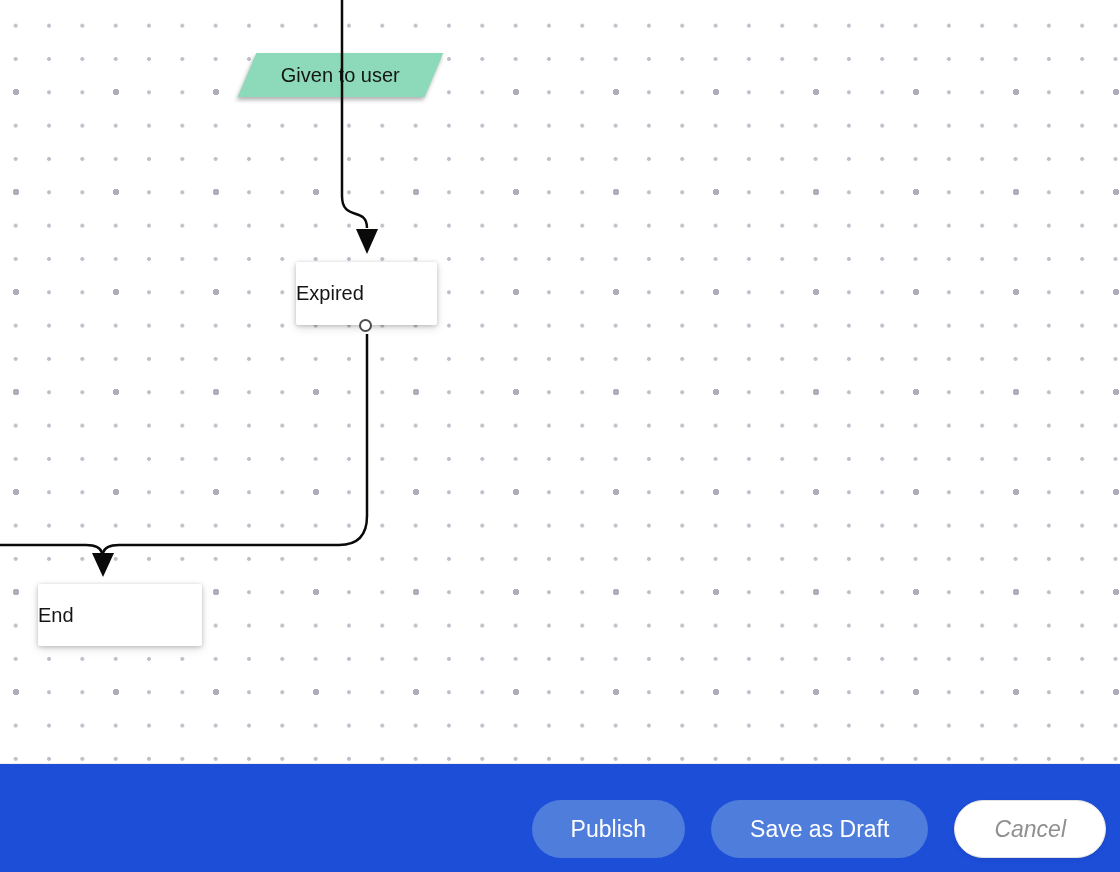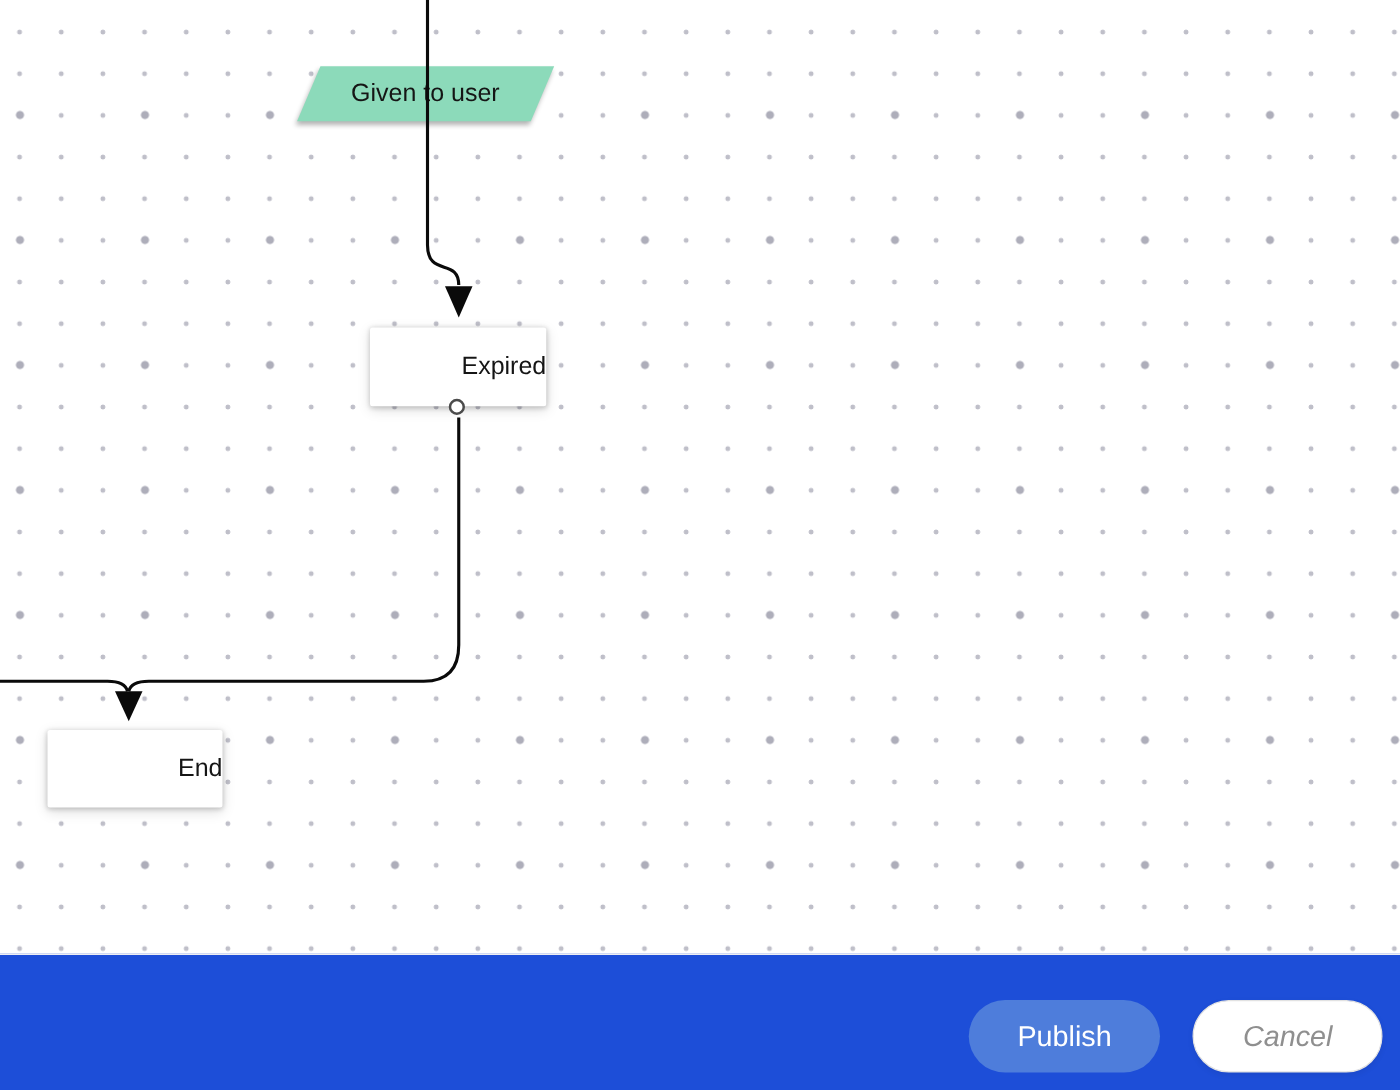--- a/index.html
+++ b/index.html
@@ -48,27 +48,27 @@
     color: #151515;
     white-space: nowrap;
   }
   .node-box {
     position: absolute;
     background: #ffffff;
     border-radius: 2px;
     box-shadow: 0 1px 4px rgba(0,0,0,0.20), 0 3px 10px rgba(0,0,0,0.13);
     display: flex;
     align-items: center;
-    justify-content: flex-end;
+    justify-content: flex-start;
     font-size: 20px;
     color: #151515;
     z-index: 3;
   }
   .node-expired { left: 296px; top: 262px; width: 141px; height: 63px; }
-  .node-end     { left: 38px;  top: 584px; width: 140px; height: 62px; }
+  .node-end     { left: 38px;  top: 584px; width: 164px; height: 62px; }
   .connector-circle {
     position: absolute;
     left: 359px; top: 319px;
     width: 13px; height: 13px;
     border: 2.5px solid #4b4b4b;
     border-radius: 50%;
     background: #ffffff;
     box-sizing: border-box;
     z-index: 4;
   }
@@ -139,14 +139,15 @@
   <div class="node-box node-end">
     <span>End</span>
   </div>
 
   <div class="connector-circle"></div>
 
 </div>
 
 <div class="footer">
   <button class="btn btn-primary">Publish</button>
+  <button class="btn btn-primary">Save as Draft</button>
   <button class="btn btn-secondary">Cancel</button>
 </div>
 
 </body></html>

